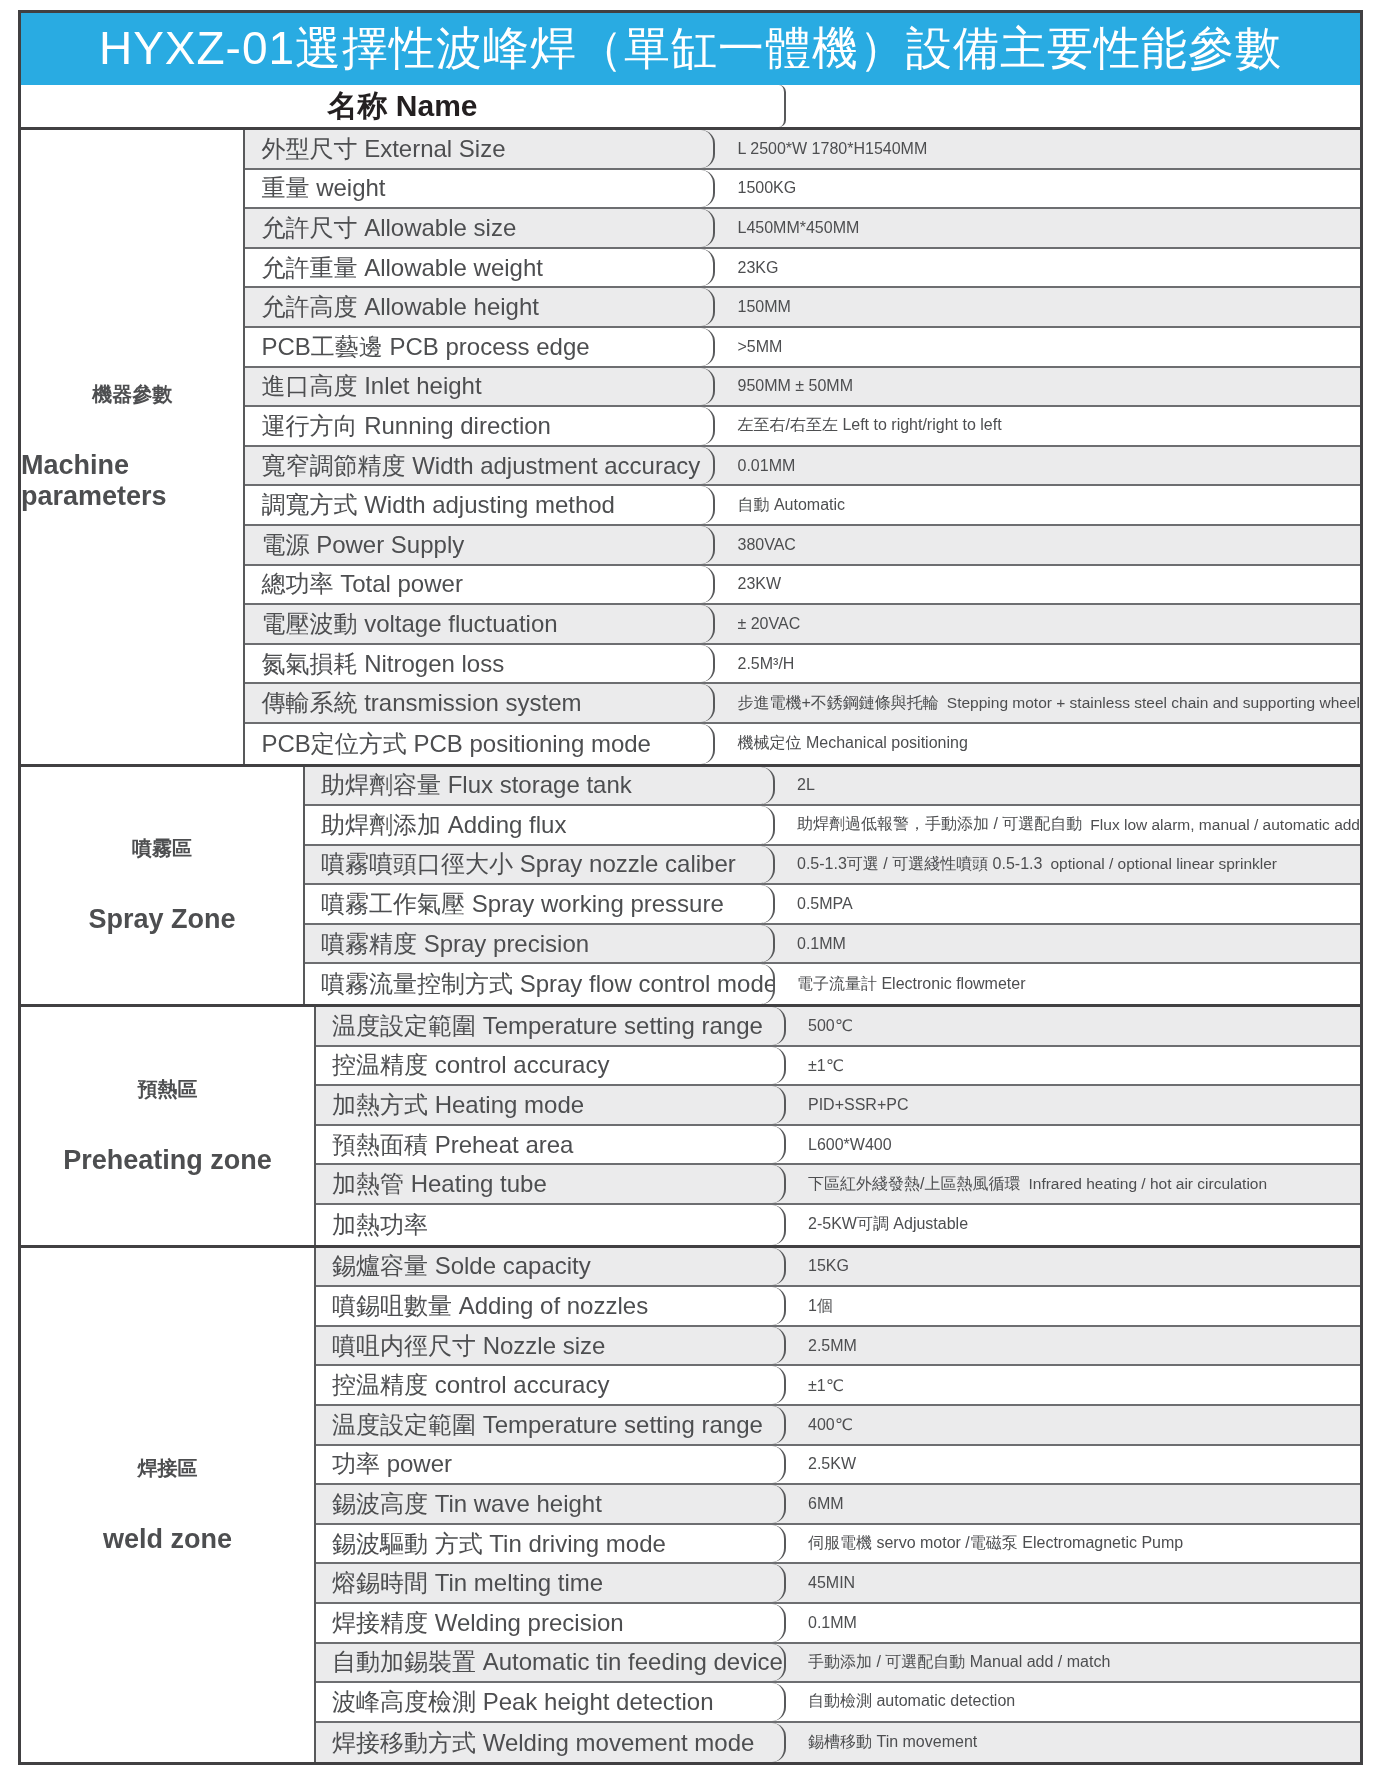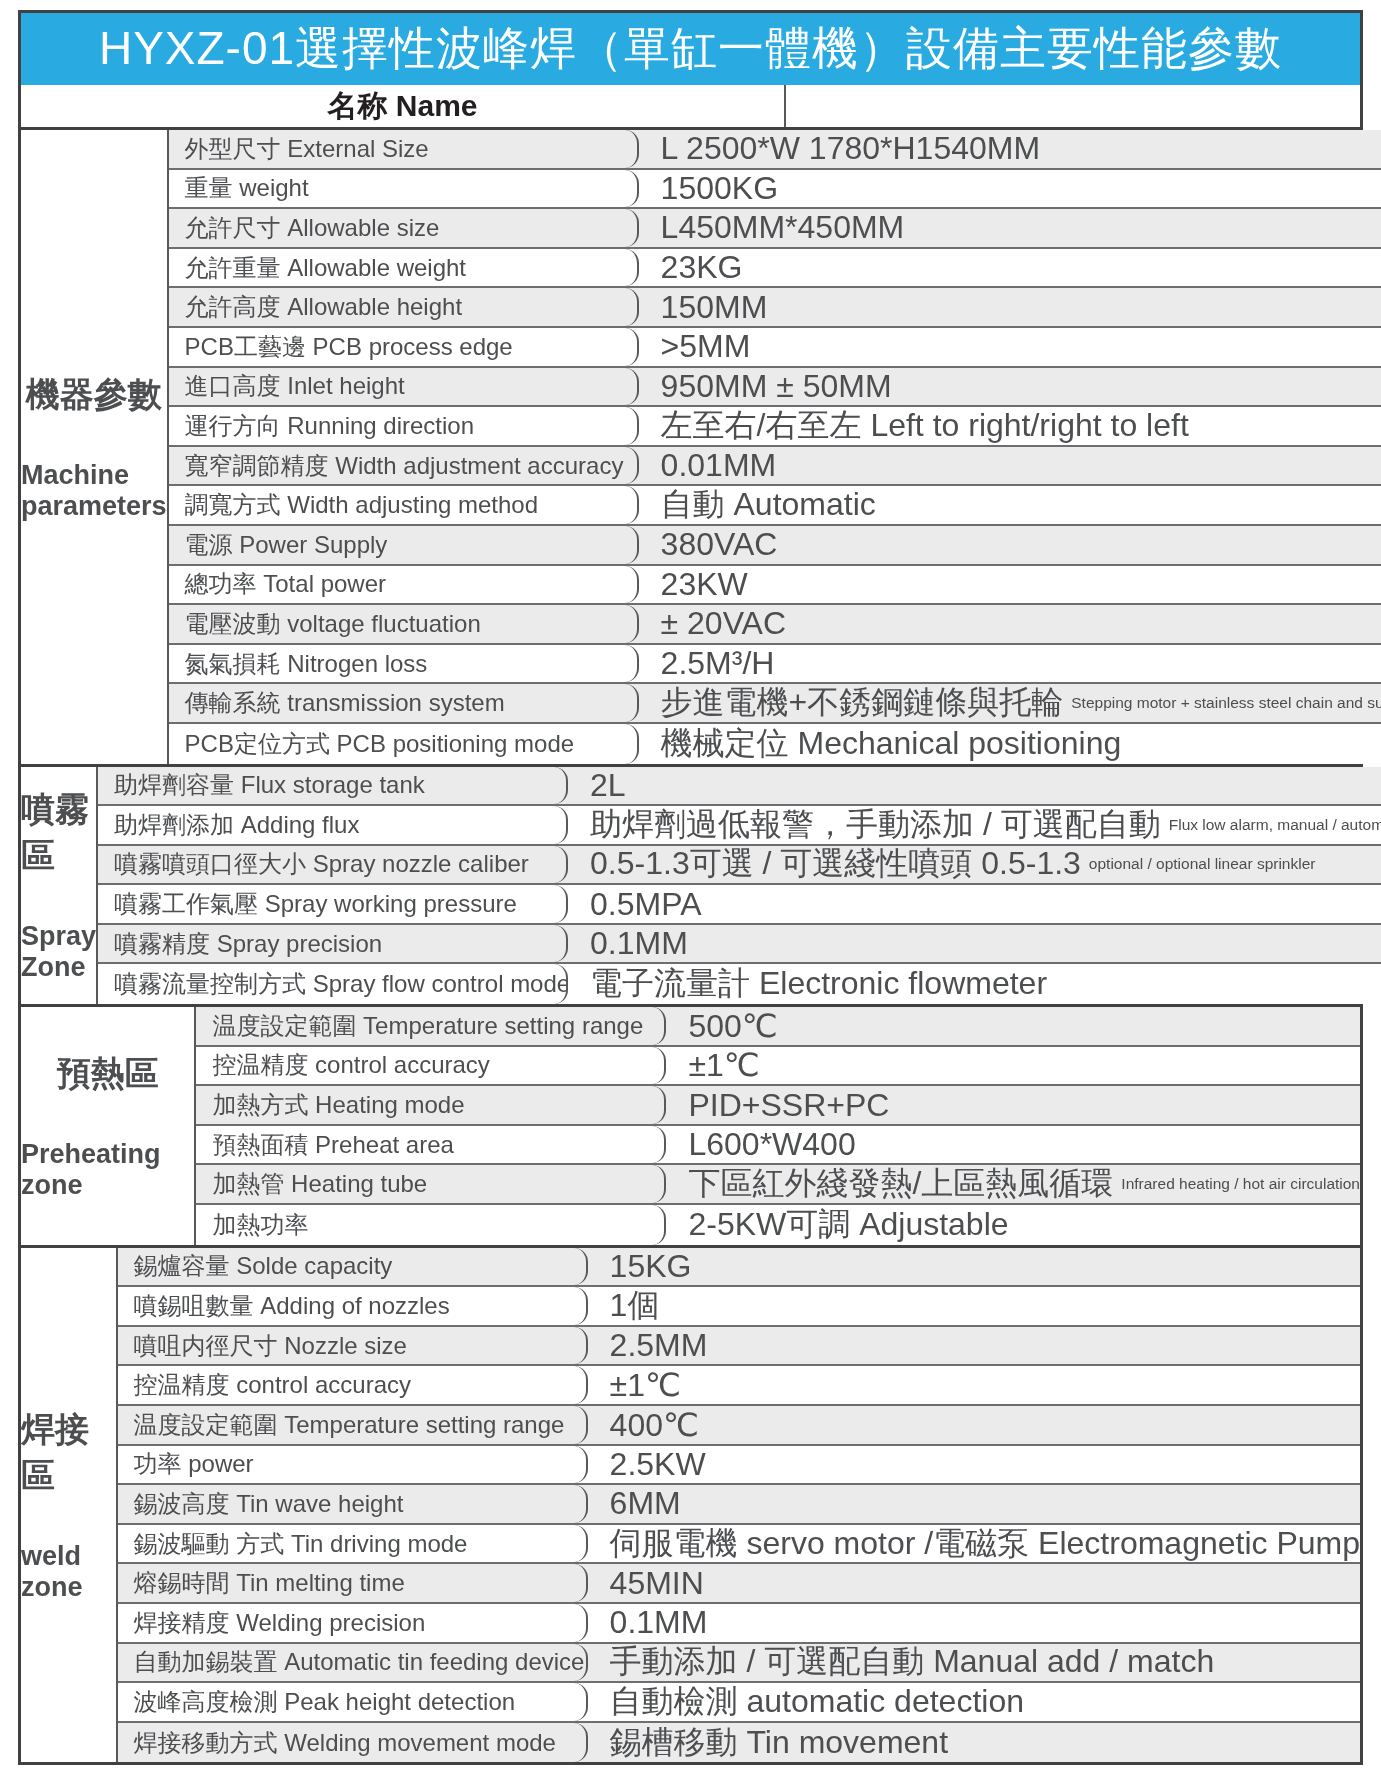--- a/index.html
+++ b/index.html
@@ -16,52 +16,52 @@
     height:72px;background:#29abe2;display:flex;align-items:center;justify-content:center;
   }
   .title-bar span{
     color:#ffffff;font-size:46px;font-weight:normal;letter-spacing:1px;white-space:nowrap;
   }
   .header-row{
     height:42px;display:flex;border-bottom:3px solid #414042;background:#ffffff;
   }
   .header-name{
     width:765px;box-sizing:border-box;border-right:2px solid #58595b;
-    display:flex;align-items:center;justify-content:center;
+    display:flex;align-items:center;justify-content:center;border-radius:7px;
   }
   .header-param{
     flex:1;display:flex;align-items:center;justify-content:center;
   }
   .header-row span{font-size:30px;font-weight:bold;color:#231f20;}
   .spec-group{display:flex;}
   .spec-group + .spec-group{border-top:3px solid #414042;}
   .group-label{
     width:295px;box-sizing:border-box;border-right:2px solid #58595b;
     display:flex;flex-direction:column;align-items:center;justify-content:center;
     background:#ffffff;gap:14px;
   }
-  .group-label .zh{font-size:34px;font-weight:bold;color:#4d4e50;}
+  .group-label .zh{font-size:20px;font-weight:bold;color:#4d4e50;}
   .group-label .en{font-size:27px;font-weight:bold;color:#4d4e50;margin-top:28px;}
   .group-rows{flex:1;display:flex;flex-direction:column;}
   .spec-row{
     height:39.6px;box-sizing:border-box;display:flex;
     border-bottom:2px solid #6d6e71;background:#ffffff;
   }
   .spec-row:last-child{border-bottom:none;}
   .spec-row.stripe{background:#ebebec;}
   .cell-name{
     width:470px;box-sizing:border-box;border-right:2px solid #58595b;
     display:flex;align-items:center;padding-left:16px;overflow:hidden;border-radius:14px;
   }
   .cell-name span{font-size:24px;color:#4d4e50;white-space:nowrap;}
   .cell-value{
     flex:1;display:flex;align-items:baseline;padding-left:22px;overflow:hidden;
     align-items:center;
   }
-  .cell-value .val{font-size:32px;color:#4d4e50;white-space:nowrap;}
+  .cell-value .val{font-size:16px;color:#4d4e50;white-space:nowrap;}
   .cell-value .note{font-size:15.5px;color:#4d4e50;margin-left:8px;white-space:nowrap;}
 </style>
 </head>
 <body>
 
 <div class="spec-table">
   <div class="title-bar">
     <span>HYXZ-01選擇性波峰焊（單缸一體機）設備主要性能參數</span>
   </div>
   <div class="header-row">

